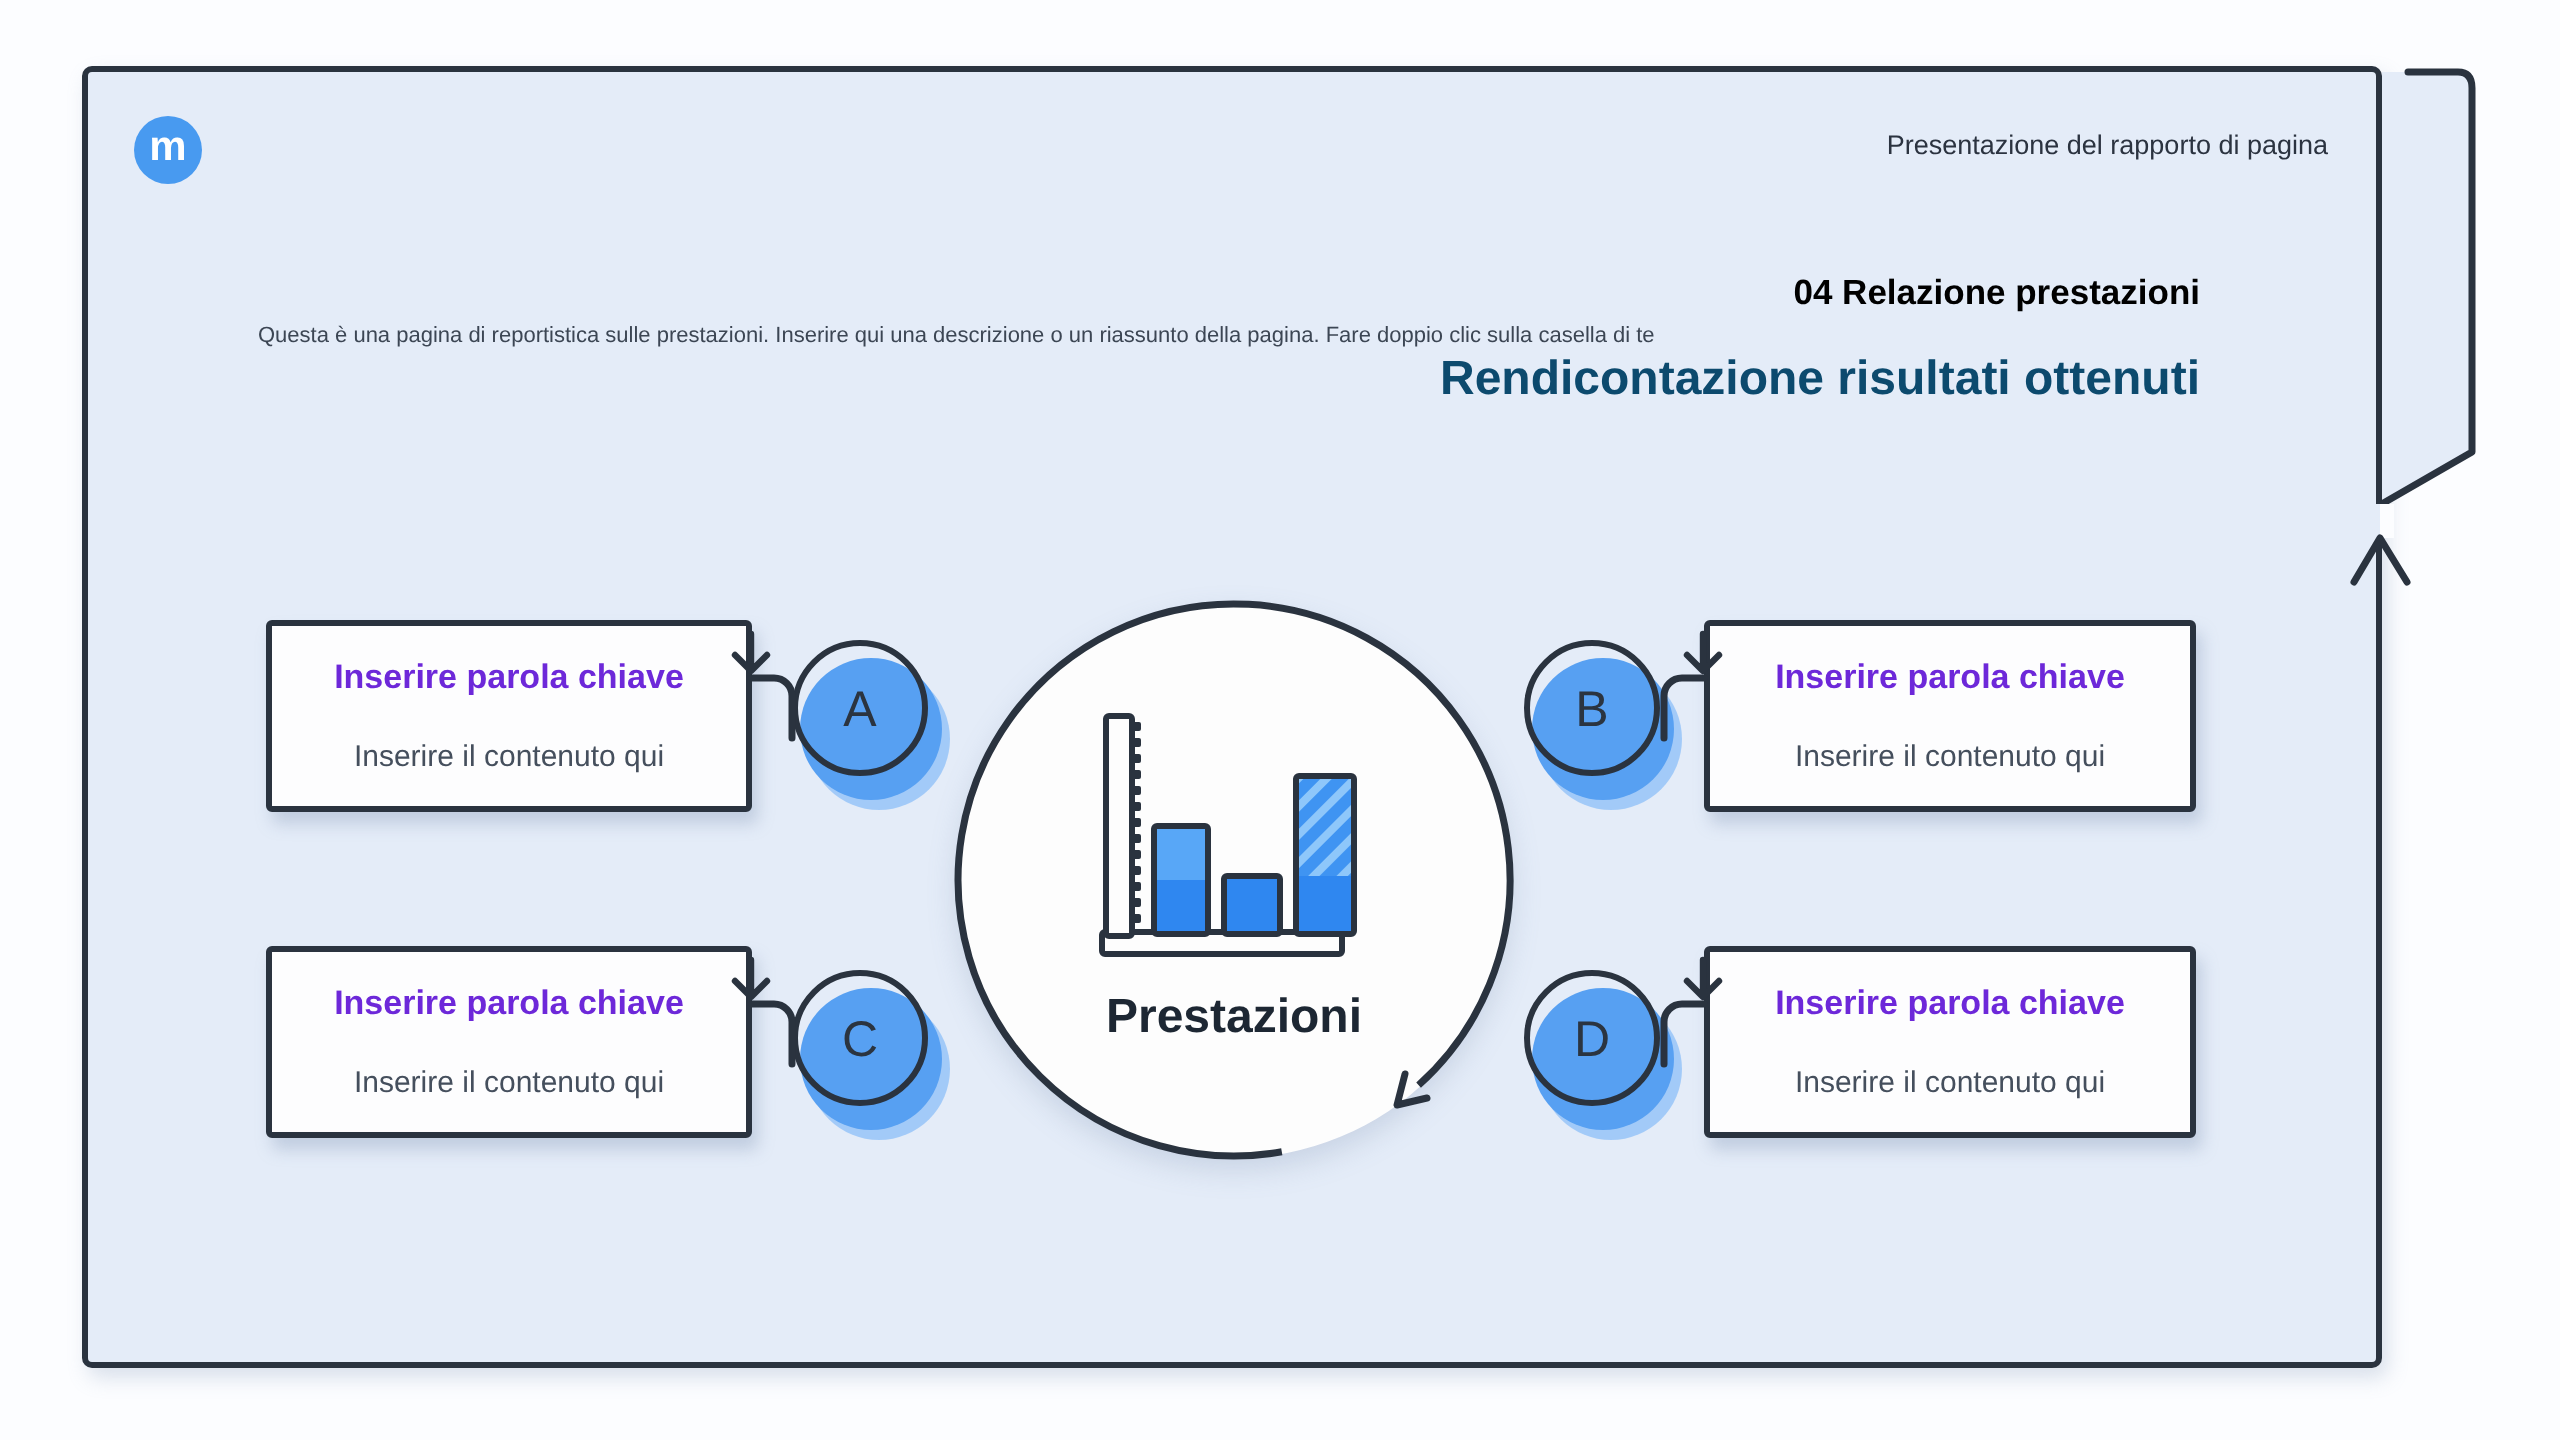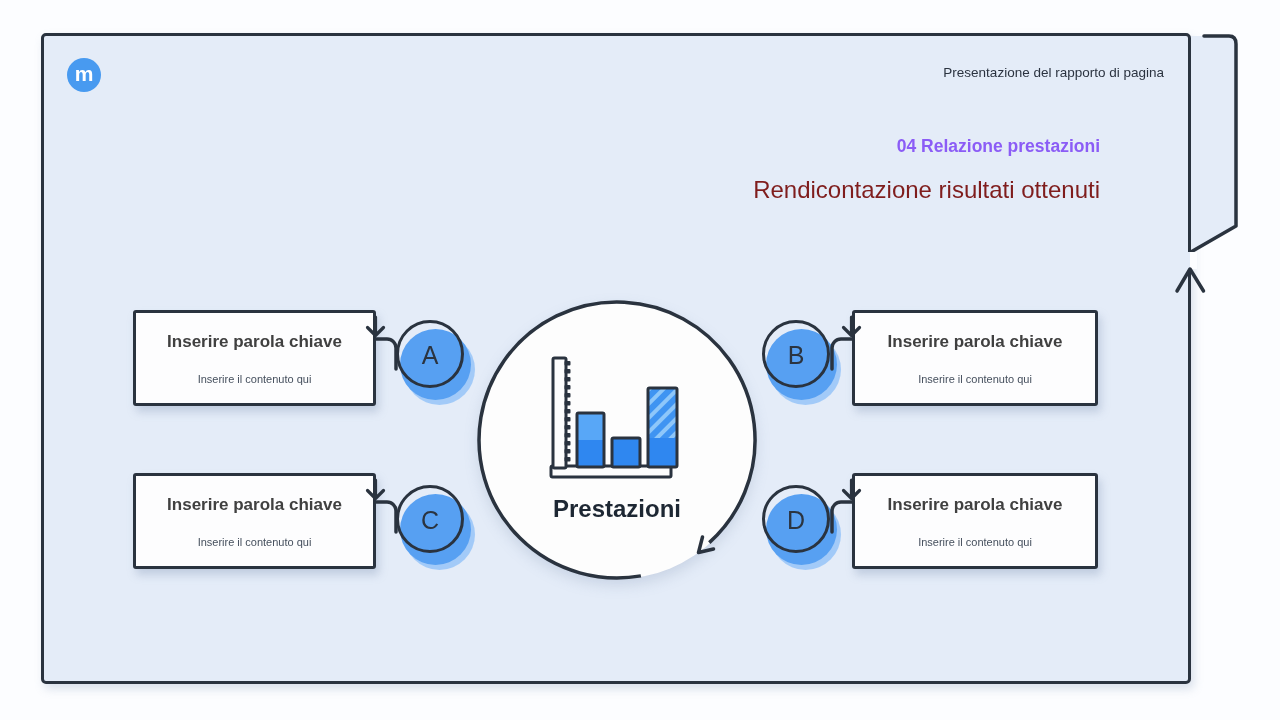--- a/index.html
+++ b/index.html
@@ -27,35 +27,35 @@
   .pres-title{
     right:116px;top:65px;font-size:13.5px;color:#2b3340;z-index:2;
   }
   
   .desc{
     left:129px;top:159px;font-size:11px;line-height:19px;color:#3c4654;
     white-space:nowrap;z-index:2;
   }
   
   .sec-title{
-    right:180px;top:136px;font-size:17.5px;font-weight:bold;color:#8b5cf6;z-index:3;
+    right:180px;top:136px;font-size:17.5px;font-weight:bold;color:#000000;z-index:3;
   }
   .main-title{
-    right:180px;top:176px;font-size:24px;font-weight:normal;color:#7f1d1d;z-index:3;text-align:center;
+    right:180px;top:176px;font-size:24px;font-weight:bold;color:#0c4a6e;z-index:3;text-align:center;
   }
   
   .kbox{
     width:243px;height:96px;box-sizing:border-box;
     background:#fdfdfe;border:3.5px solid #2a333f;border-radius:3px;
     display:flex;flex-direction:column;align-items:center;justify-content:center;gap:5px;
     box-shadow:3px 6px 8px rgba(130,150,180,.35);
     z-index:3;
   }
-  .kbox .ktitle{font-size:17px;font-weight:bold;color:#404040;}
-  .kbox .kcontent{font-size:11px;color:#454f5d;margin-top:16px;}
+  .kbox .ktitle{font-size:17px;font-weight:bold;color:#6d28d9;}
+  .kbox .kcontent{font-size:15px;color:#454f5d;margin-top:16px;}
   .kbox-a{left:133px;top:310px;}
   .kbox-b{left:852px;top:310px;width:246px;}
   .kbox-c{left:133px;top:473px;}
   .kbox-d{left:852px;top:473px;width:246px;}
   
   .lcircle{width:80px;height:84px;z-index:4;}
   .lc-a{left:394px;top:320px;}
   .lc-b{left:760px;top:320px;}
   .lc-c{left:394px;top:485px;}
   .lc-d{left:760px;top:485px;}
@@ -86,20 +86,21 @@
 <body>
 
 <div class="abs slide"></div>
 
 <div class="abs logo">
   <span>m</span>
 </div>
 <div class="abs pres-title">Presentazione del rapporto di pagina</div>
 
 <div class="abs desc">
+  <div>Questa è una pagina di reportistica sulle prestazioni. Inserire qui una descrizione o un riassunto della pagina. Fare doppio clic sulla casella di te</div>
 </div>
 
 <div class="abs sec-title">04 Relazione prestazioni</div>
 <div class="abs main-title">Rendicontazione risultati ottenuti</div>
 
 <div class="abs kbox kbox-a">
   <div class="ktitle">Inserire parola chiave</div>
   <div class="kcontent">Inserire il contenuto qui</div>
 </div>
 <div class="abs kbox kbox-b">

